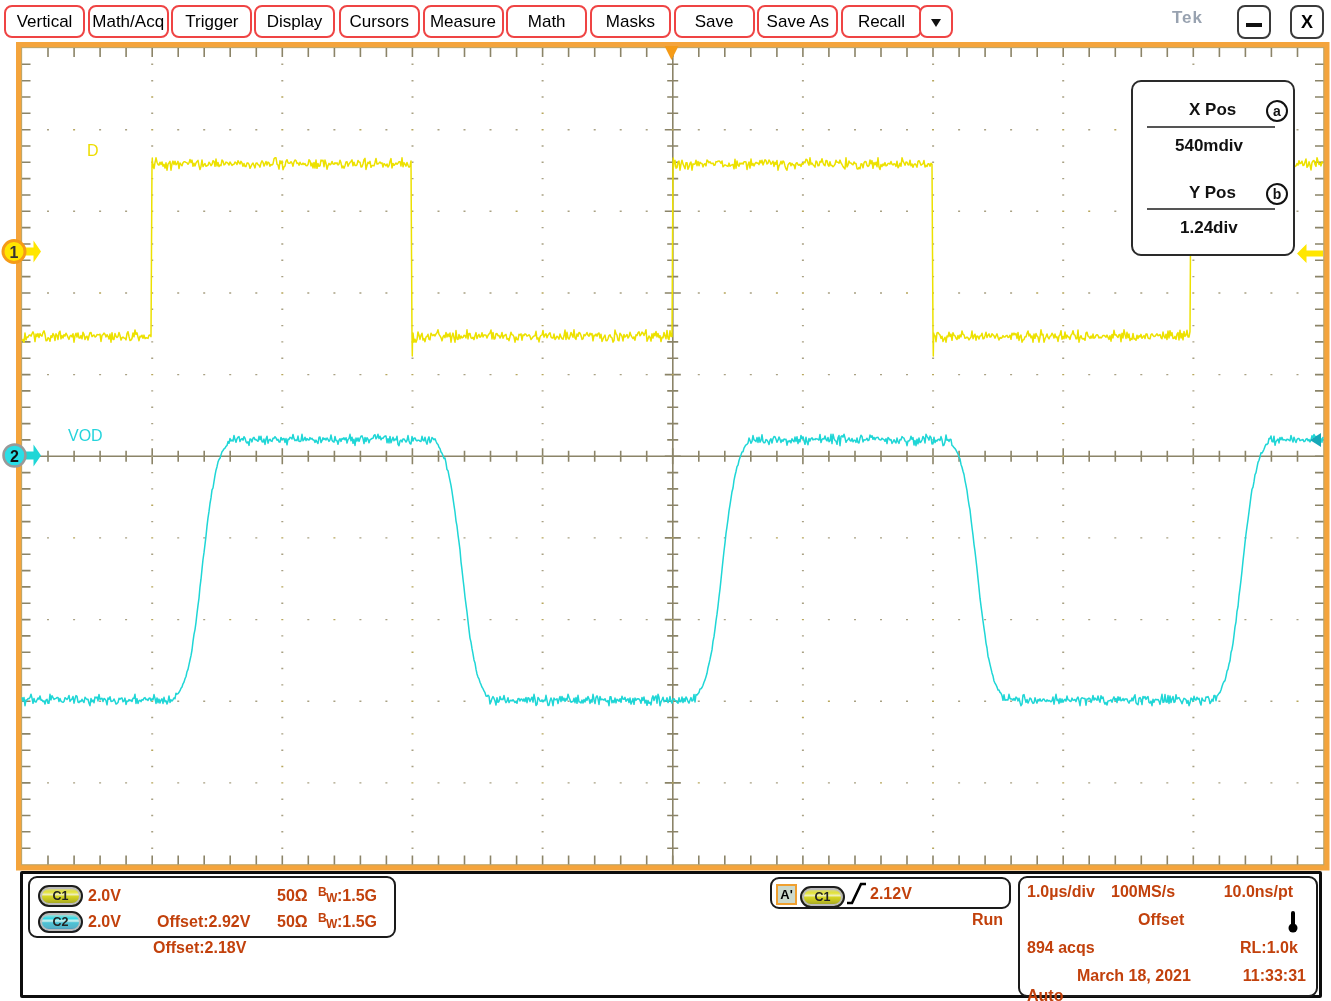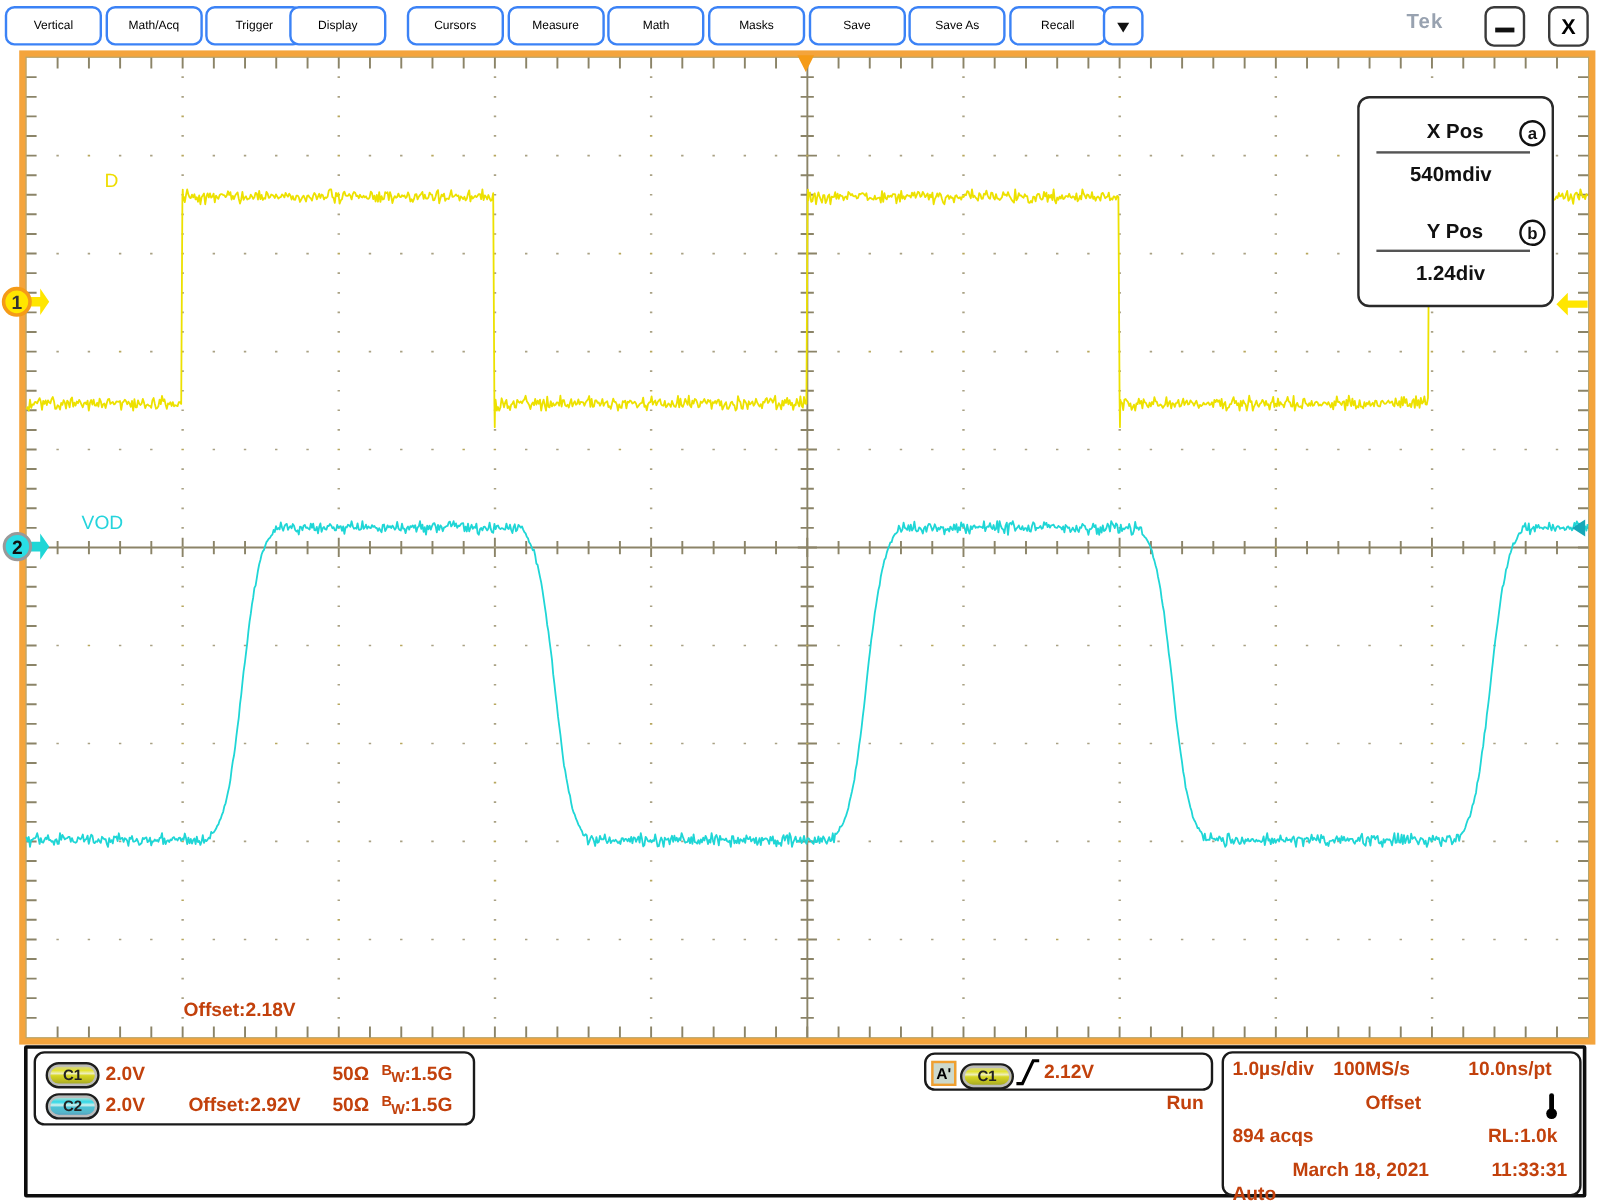--- a/index.html
+++ b/index.html
@@ -1,16 +1,16 @@
 <!DOCTYPE html>
 <html><head><meta charset="utf-8"><style>
 html,body{margin:0;padding:0;background:#fff;width:1331px;height:1001px;overflow:hidden}
 body{font-family:"Liberation Sans",sans-serif;position:relative}
-.btn{position:absolute;top:5px;height:29px;border:2px solid #3b82f6;border-radius:8px;
- background:#fff;color:#000;font-size:10px;display:flex;align-items:center;justify-content:center}
+.btn{position:absolute;top:5px;height:29px;border:2px solid #ef4444;border-radius:8px;
+ background:#fff;color:#000;font-size:17px;display:flex;align-items:center;justify-content:center}
 .winbtn{position:absolute;top:5px;width:30px;height:30px;border:2px solid #3a3a3a;border-radius:8px;
  background:#fff;display:flex;align-items:center;justify-content:center;font-weight:bold;font-size:18px}
 .tek{position:absolute;left:1172px;top:8px;font-size:17px;font-weight:bold;color:#98a2b0;letter-spacing:1px}
 #gsvg{position:absolute;left:0;top:0}
 .panel{position:absolute;left:20px;top:871px;width:1302px;height:127px;border:3.5px solid #0d0d0d;background:#fff;box-sizing:border-box;border-radius:2px}
 .rbox{position:absolute;border:2px solid #1a1a1a;border-radius:9px;background:#fff}
 .bt{position:absolute;font-size:16px;font-weight:bold;color:#c2410c;white-space:nowrap}
 .pill{position:absolute;width:41px;height:18px;border:2px solid #1d1d1d;border-radius:12px;
  text-align:center;font-size:12.5px;font-weight:bold;color:#222;line-height:18px}
 .p1{background:linear-gradient(#cfcf9f 6%,#e3e332 28%,#eeeebb 42%,#d6d622 52%,#b9b922 78%,#8f9926 100%);box-shadow:0 0 0 2px #bbb inset}
@@ -19,21 +19,21 @@
  font-size:13px;font-weight:bold;color:#000;text-align:center;line-height:17px}
 .xyb{position:absolute;left:1131px;top:80px;width:160px;height:172px;border:2px solid #2a2a2a;border-radius:10px;background:#fff}
 .xyt{position:absolute;font-size:17px;font-weight:bold;color:#111;white-space:nowrap}
 .circ{position:absolute;width:18px;height:18px;border:2px solid #111;border-radius:50%;font-size:14px;
  font-weight:bold;text-align:center;line-height:18px;color:#111}
 .sep{position:absolute;height:2px;background:#555}
 </style></head><body>
 <div class="btn" style="left:4px;width:77px">Vertical</div>
 <div class="btn" style="left:87.7px;width:77px">Math/Acq</div>
 <div class="btn" style="left:171.4px;width:77px">Trigger</div>
-<div class="btn" style="left:241px;width:77px">Display</div>
+<div class="btn" style="left:254px;width:77px">Display</div>
 <div class="btn" style="left:338.8px;width:77px">Cursors</div>
 <div class="btn" style="left:422.5px;width:77px">Measure</div>
 <div class="btn" style="left:506.2px;width:77px">Math</div>
 <div class="btn" style="left:589.9px;width:77px">Masks</div>
 <div class="btn" style="left:673.6px;width:77px">Save</div>
 <div class="btn" style="left:757.3px;width:77px">Save As</div>
 <div class="btn" style="left:841px;width:77px">Recall</div>
 <div class="btn" style="left:918.5px;width:30px">
     <span style="display:block;width:0;height:0;border-left:5.5px solid transparent;border-right:5.5px solid transparent;border-top:8.5px solid #111;margin-top:3px"></span>
   </div>
@@ -73,21 +73,21 @@
 <div class="sep" style="left:1147px;top:126px;width:128px"></div>
 <div class="xyt" style="left:1175px;top:136px">540mdiv</div>
 <div class="xyt" style="left:1189px;top:183px">Y Pos</div>
 <div class="circ" style="left:1266px;top:183px">b</div>
 <div class="sep" style="left:1147px;top:208px;width:128px"></div>
 <div class="xyt" style="left:1180px;top:218px">1.24div</div>
 <div class="panel"></div>
 <div class="rbox" style="left:28px;top:876px;width:364px;height:58px"></div>
 <div class="pill p1" style="left:38px;top:885px">C1</div>
 <div class="bt" style="left:88px;top:887px">2.0V</div>
-<div class="bt" style="left:153px;top:834px">Offset:2.18V</div>
+<div class="bt" style="left:153px;top:939px">Offset:2.18V</div>
 <div class="bt" style="left:277px;top:887px">50Ω</div>
 <div class="bt" style="left:318px;top:885px;font-size:12px">B</div>
 <div class="bt" style="left:326px;top:891px;font-size:12px">W</div>
 <div class="bt" style="left:337px;top:887px">:1.5G</div>
 <div class="pill p2" style="left:38px;top:911px">C2</div>
 <div class="bt" style="left:88px;top:913px">2.0V</div>
 <div class="bt" style="left:157px;top:913px">Offset:2.92V</div>
 <div class="bt" style="left:277px;top:913px">50Ω</div>
 <div class="bt" style="left:318px;top:911px;font-size:12px">B</div>
 <div class="bt" style="left:326px;top:917px;font-size:12px">W</div>

